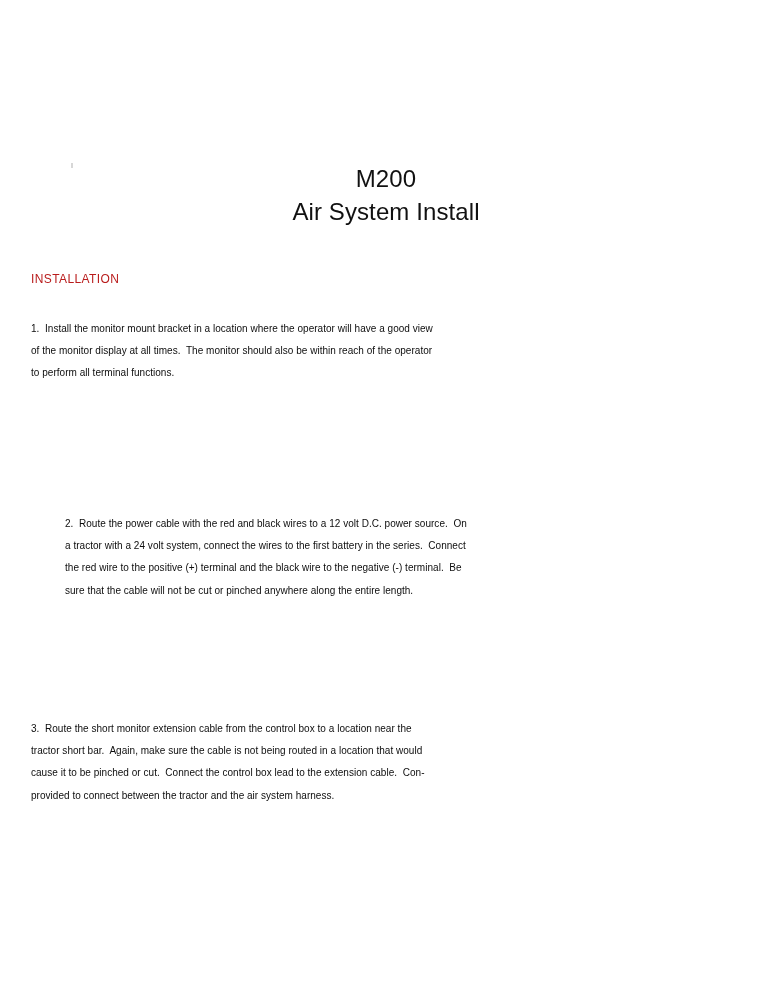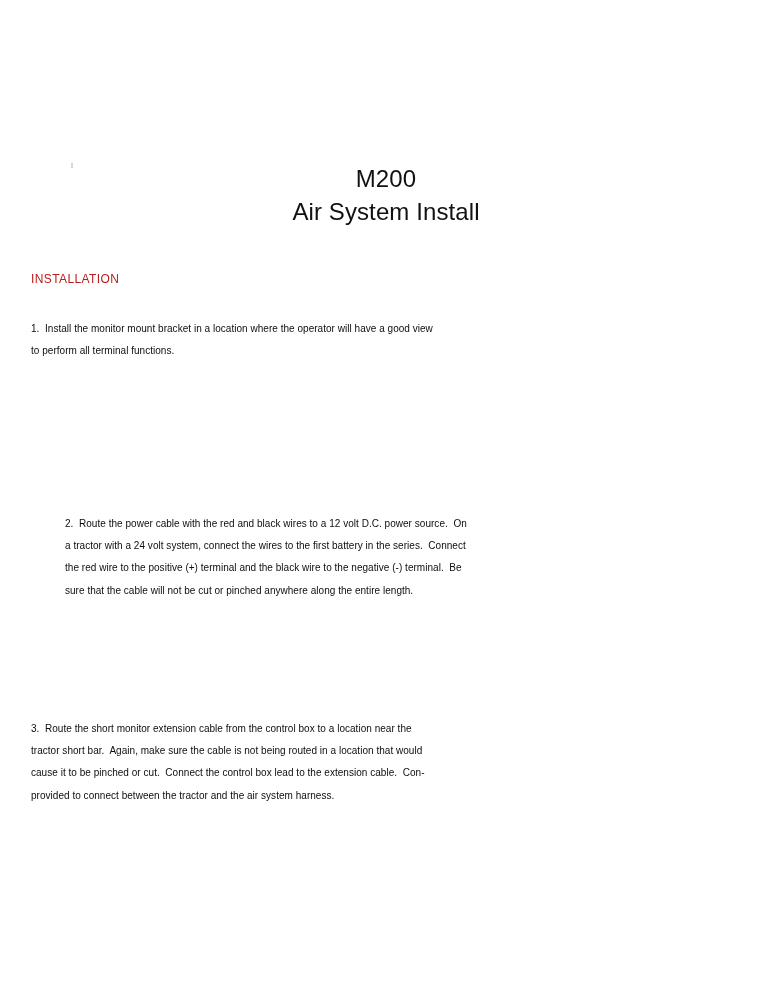--- a/index.html
+++ b/index.html
@@ -82,20 +82,21 @@
 
   <div class="doc-title">
     <span class="title-line">M200</span>
     <span class="title-line">Air System Install</span>
   </div>
 
   <div class="section-heading">INSTALLATION</div>
 
   <div class="para para-1">
     <span class="ln">1.  Install the monitor mount bracket in a location where the operator will have a good view</span>
+    <span class="ln">of the monitor display at all times.  The monitor should also be within reach of the operator</span>
     <span class="ln">to perform all terminal functions.</span>
   </div>
 
   <div class="para para-2">
     <span class="ln">2.  Route the power cable with the red and black wires to a 12 volt D.C. power source.  On</span>
     <span class="ln">a tractor with a 24 volt system, connect the wires to the first battery in the series.  Connect</span>
     <span class="ln">the red wire to the positive (+) terminal and the black wire to the negative (-) terminal.  Be</span>
     <span class="ln">sure that the cable will not be cut or pinched anywhere along the entire length.</span>
   </div>
 

